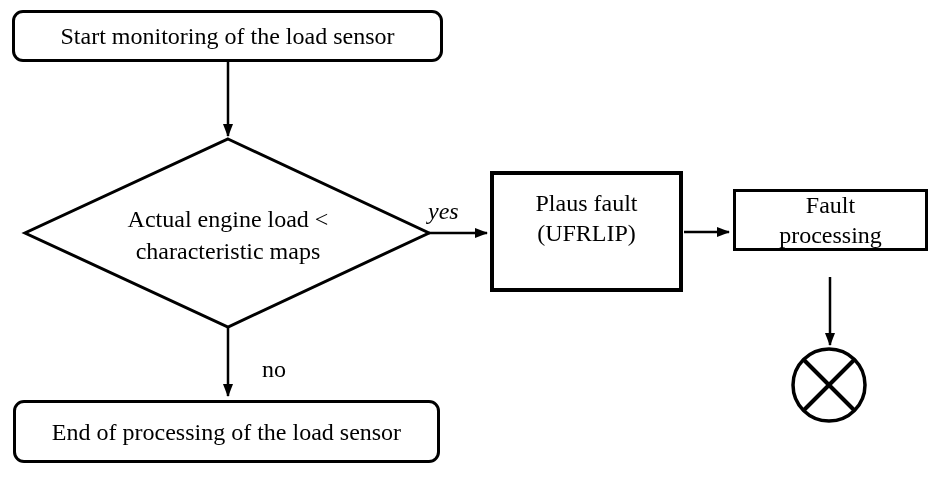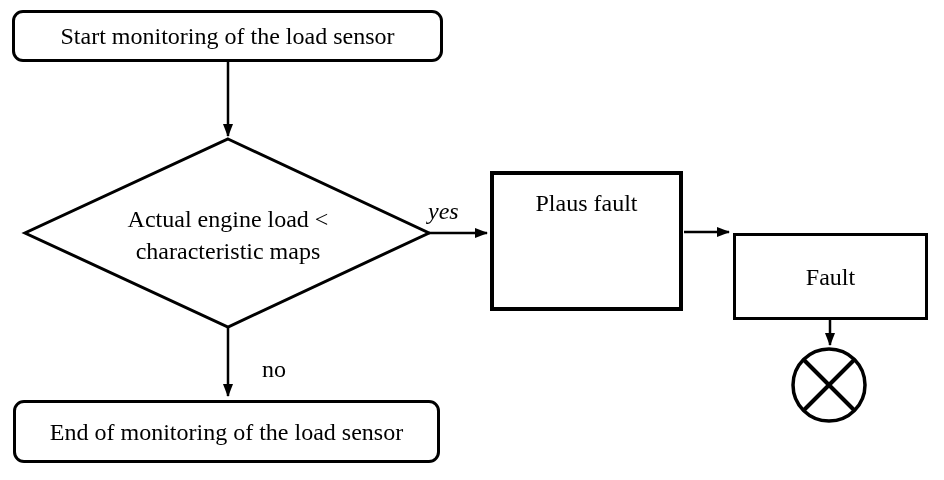--- a/index.html
+++ b/index.html
@@ -39,24 +39,24 @@
   }
   .terminal {
     border: 3px solid #000000;
     border-radius: 11px;
   }
   .process {
     border: 4px solid #000000;
   }
   #node-start  { left: 12px;  top: 10px;  width: 431px; height: 52px; }
   #node-end    { left: 13px;  top: 400px; width: 427px; height: 63px; }
-  #node-plaus  { left: 490px; top: 171px; width: 193px; height: 140px;
+  #node-plaus  { left: 490px; top: 171px; width: 193px; height: 121px;
                  justify-content: flex-start; padding-top: 13px; }
-  #node-fault  { left: 733px; top: 189px; width: 195px; height: 87px;
-                 border-width: 3px; margin-top: 44px; }
+  #node-fault  { left: 733px; top: 189px; width: 195px; height: 62px;
+                 border-width: 3px; }
   .diamond-label {
     position: absolute;
     left: 58px;
     top: 203px;
     width: 340px;
     text-align: center;
     font-size: 24px;
     line-height: 32px;
   }
   .edge-label {
@@ -101,23 +101,25 @@
   <div class="diamond-label">
     <div>Actual engine load &lt;</div>
     <div>characteristic maps</div>
   </div>
 
   <div class="edge-label" id="label-yes">yes</div>
   <div class="edge-label" id="label-no">no</div>
 
   <div class="node process" id="node-plaus">
     <span>Plaus fault</span>
+    <span>(UFRLIP)</span>
   </div>
 
   <div class="node process" id="node-fault">
     <span>Fault</span>
+    <span>processing</span>
   </div>
 
   <div class="node terminal" id="node-end">
-    <span>End of monitoring of the load sensor</span>
+    <span>End of processing of the load sensor</span>
   </div>
 
 </div>
 
 </body></html>

